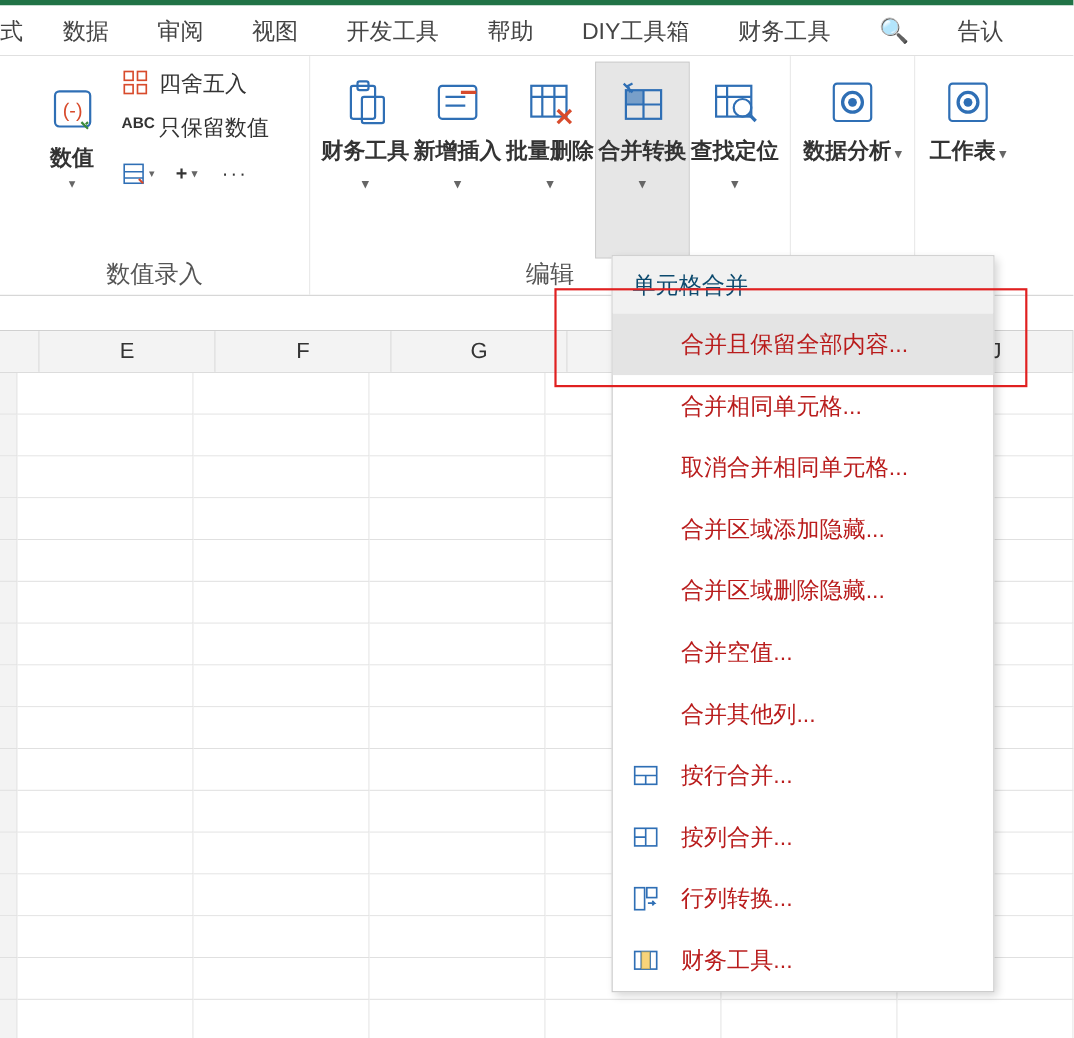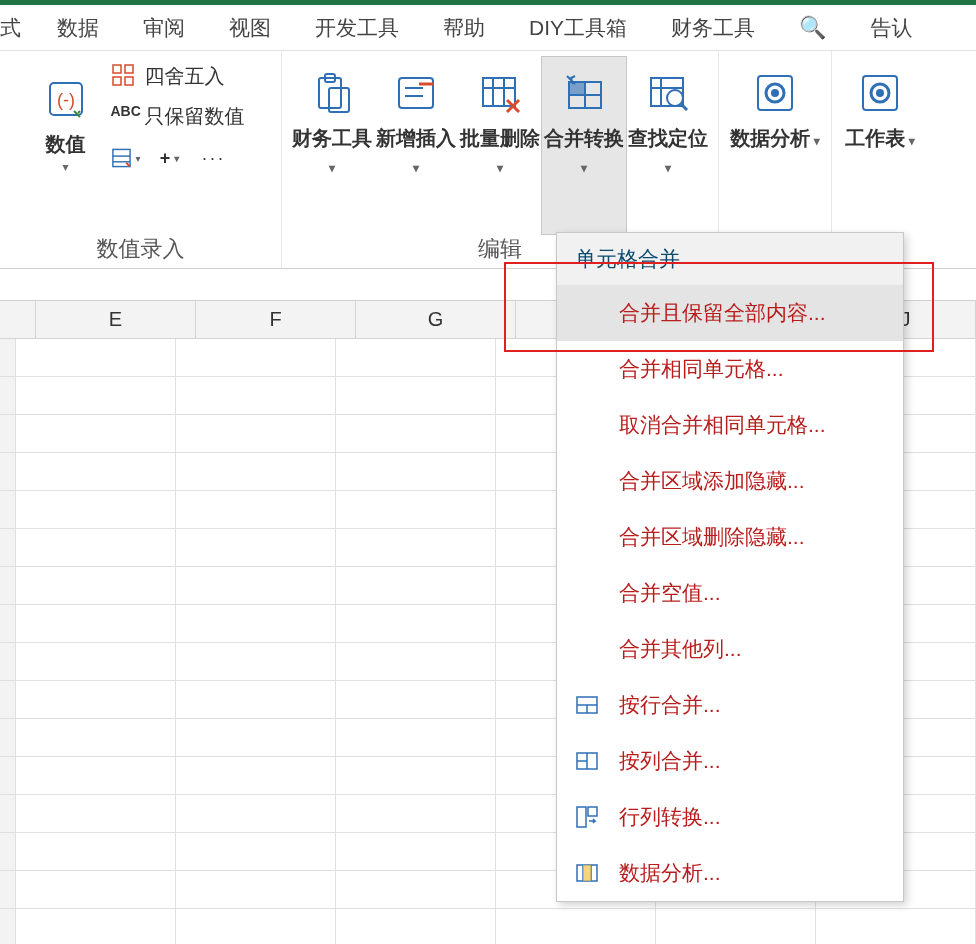--- a/index.html
+++ b/index.html
@@ -551,18 +551,18 @@
   </div>
   <div class="menu-item">
     <span class="mi-ico">
         <svg width="24" height="24" viewBox="0 0 24 24">
           <rect x="2" y="4" width="20" height="16" class="blue" stroke-width="1.5"></rect>
           <line x1="8" y1="4" x2="8" y2="20" class="blue" stroke-width="1.5"></line>
           <line x1="16" y1="4" x2="16" y2="20" class="blue" stroke-width="1.5"></line>
           <rect x="8" y="4" width="8" height="16" fill="#f5c242" opacity="0.7"></rect>
         </svg>
       </span>
-    <span>数据分析...</span>
+    <span>财务工具...</span>
   </div>
 
 </div>
 
 <div class="red-box"></div>
 
 </body></html>

